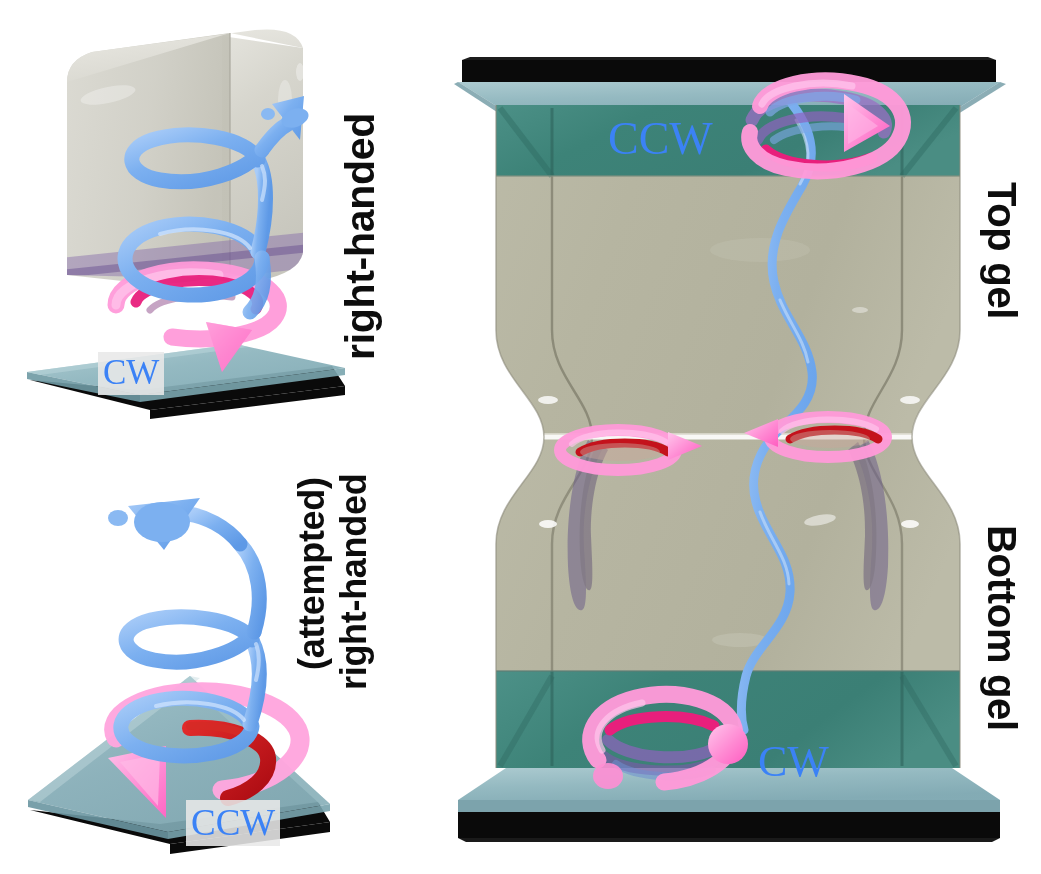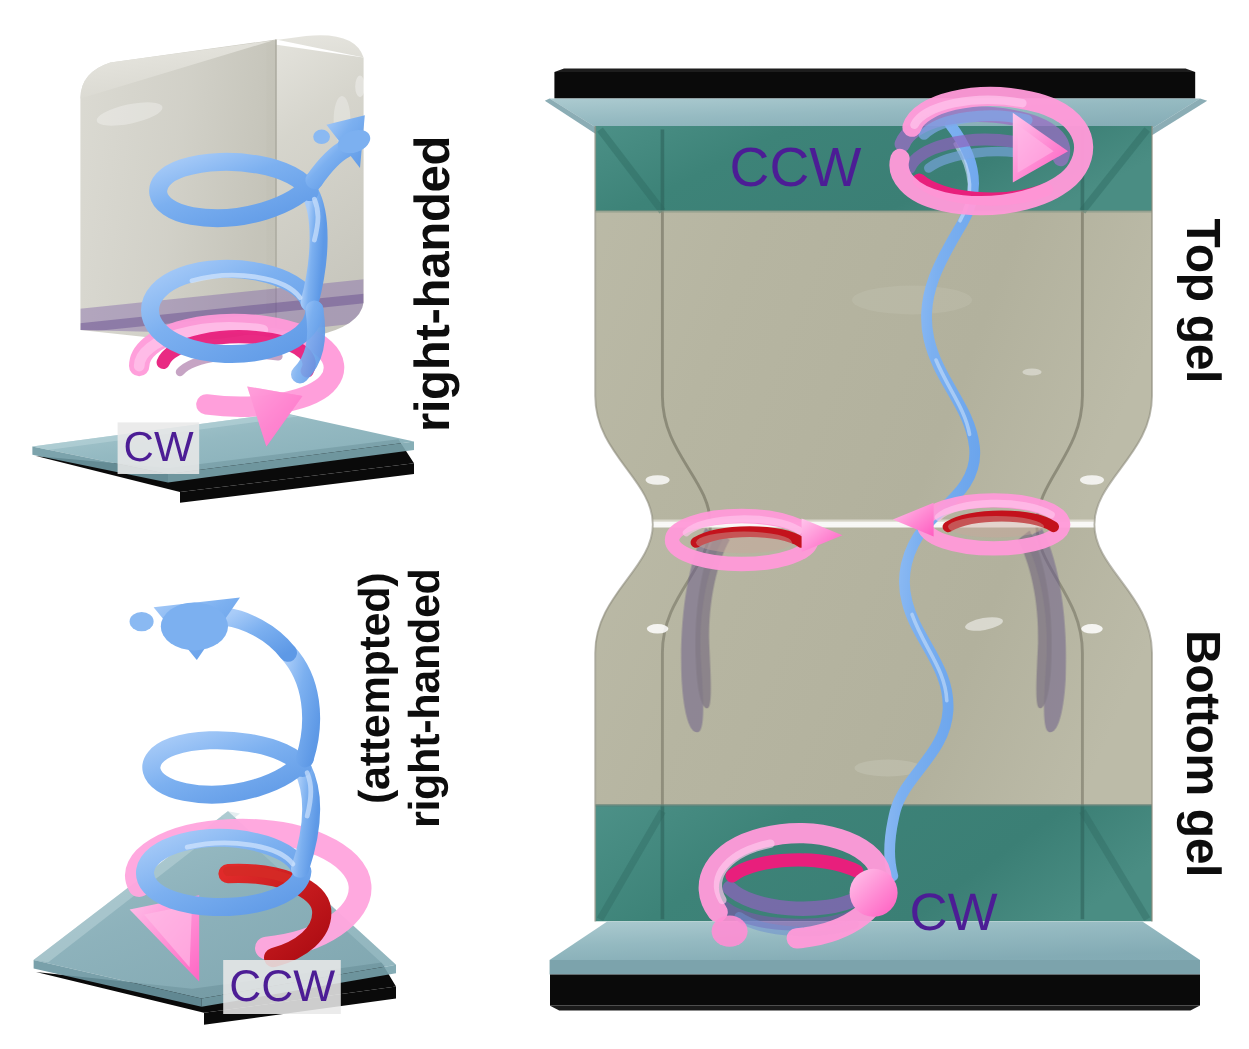--- a/index.html
+++ b/index.html
@@ -13,22 +13,23 @@
   
   .vlabel{
     position:absolute;font-weight:700;color:#0d0d0d;white-space:nowrap;
     letter-spacing:-0.3px;line-height:1.02;
   }
   .vlabel.up   { transform-origin:0 0; transform:rotate(-90deg); }
   .vlabel.down { transform-origin:0 0; transform:rotate(90deg); }
 
   
   .cwtag{
-    position:absolute;font-weight:400;color:#4c1d95;white-space:nowrap;
+    position:absolute;font-weight:400;color:#3b82f6;white-space:nowrap;
     letter-spacing:0px;
+    font-family:Liberation Serif, serif;
   }
   .cwtag.boxed{ background:rgba(232,232,232,0.88); padding:1px 5px 2px 5px; }
 
   svg{display:block;}
   .nosel{user-select:none;}
 </style>
 </head>
 <body>
 
 <div class="fig">

